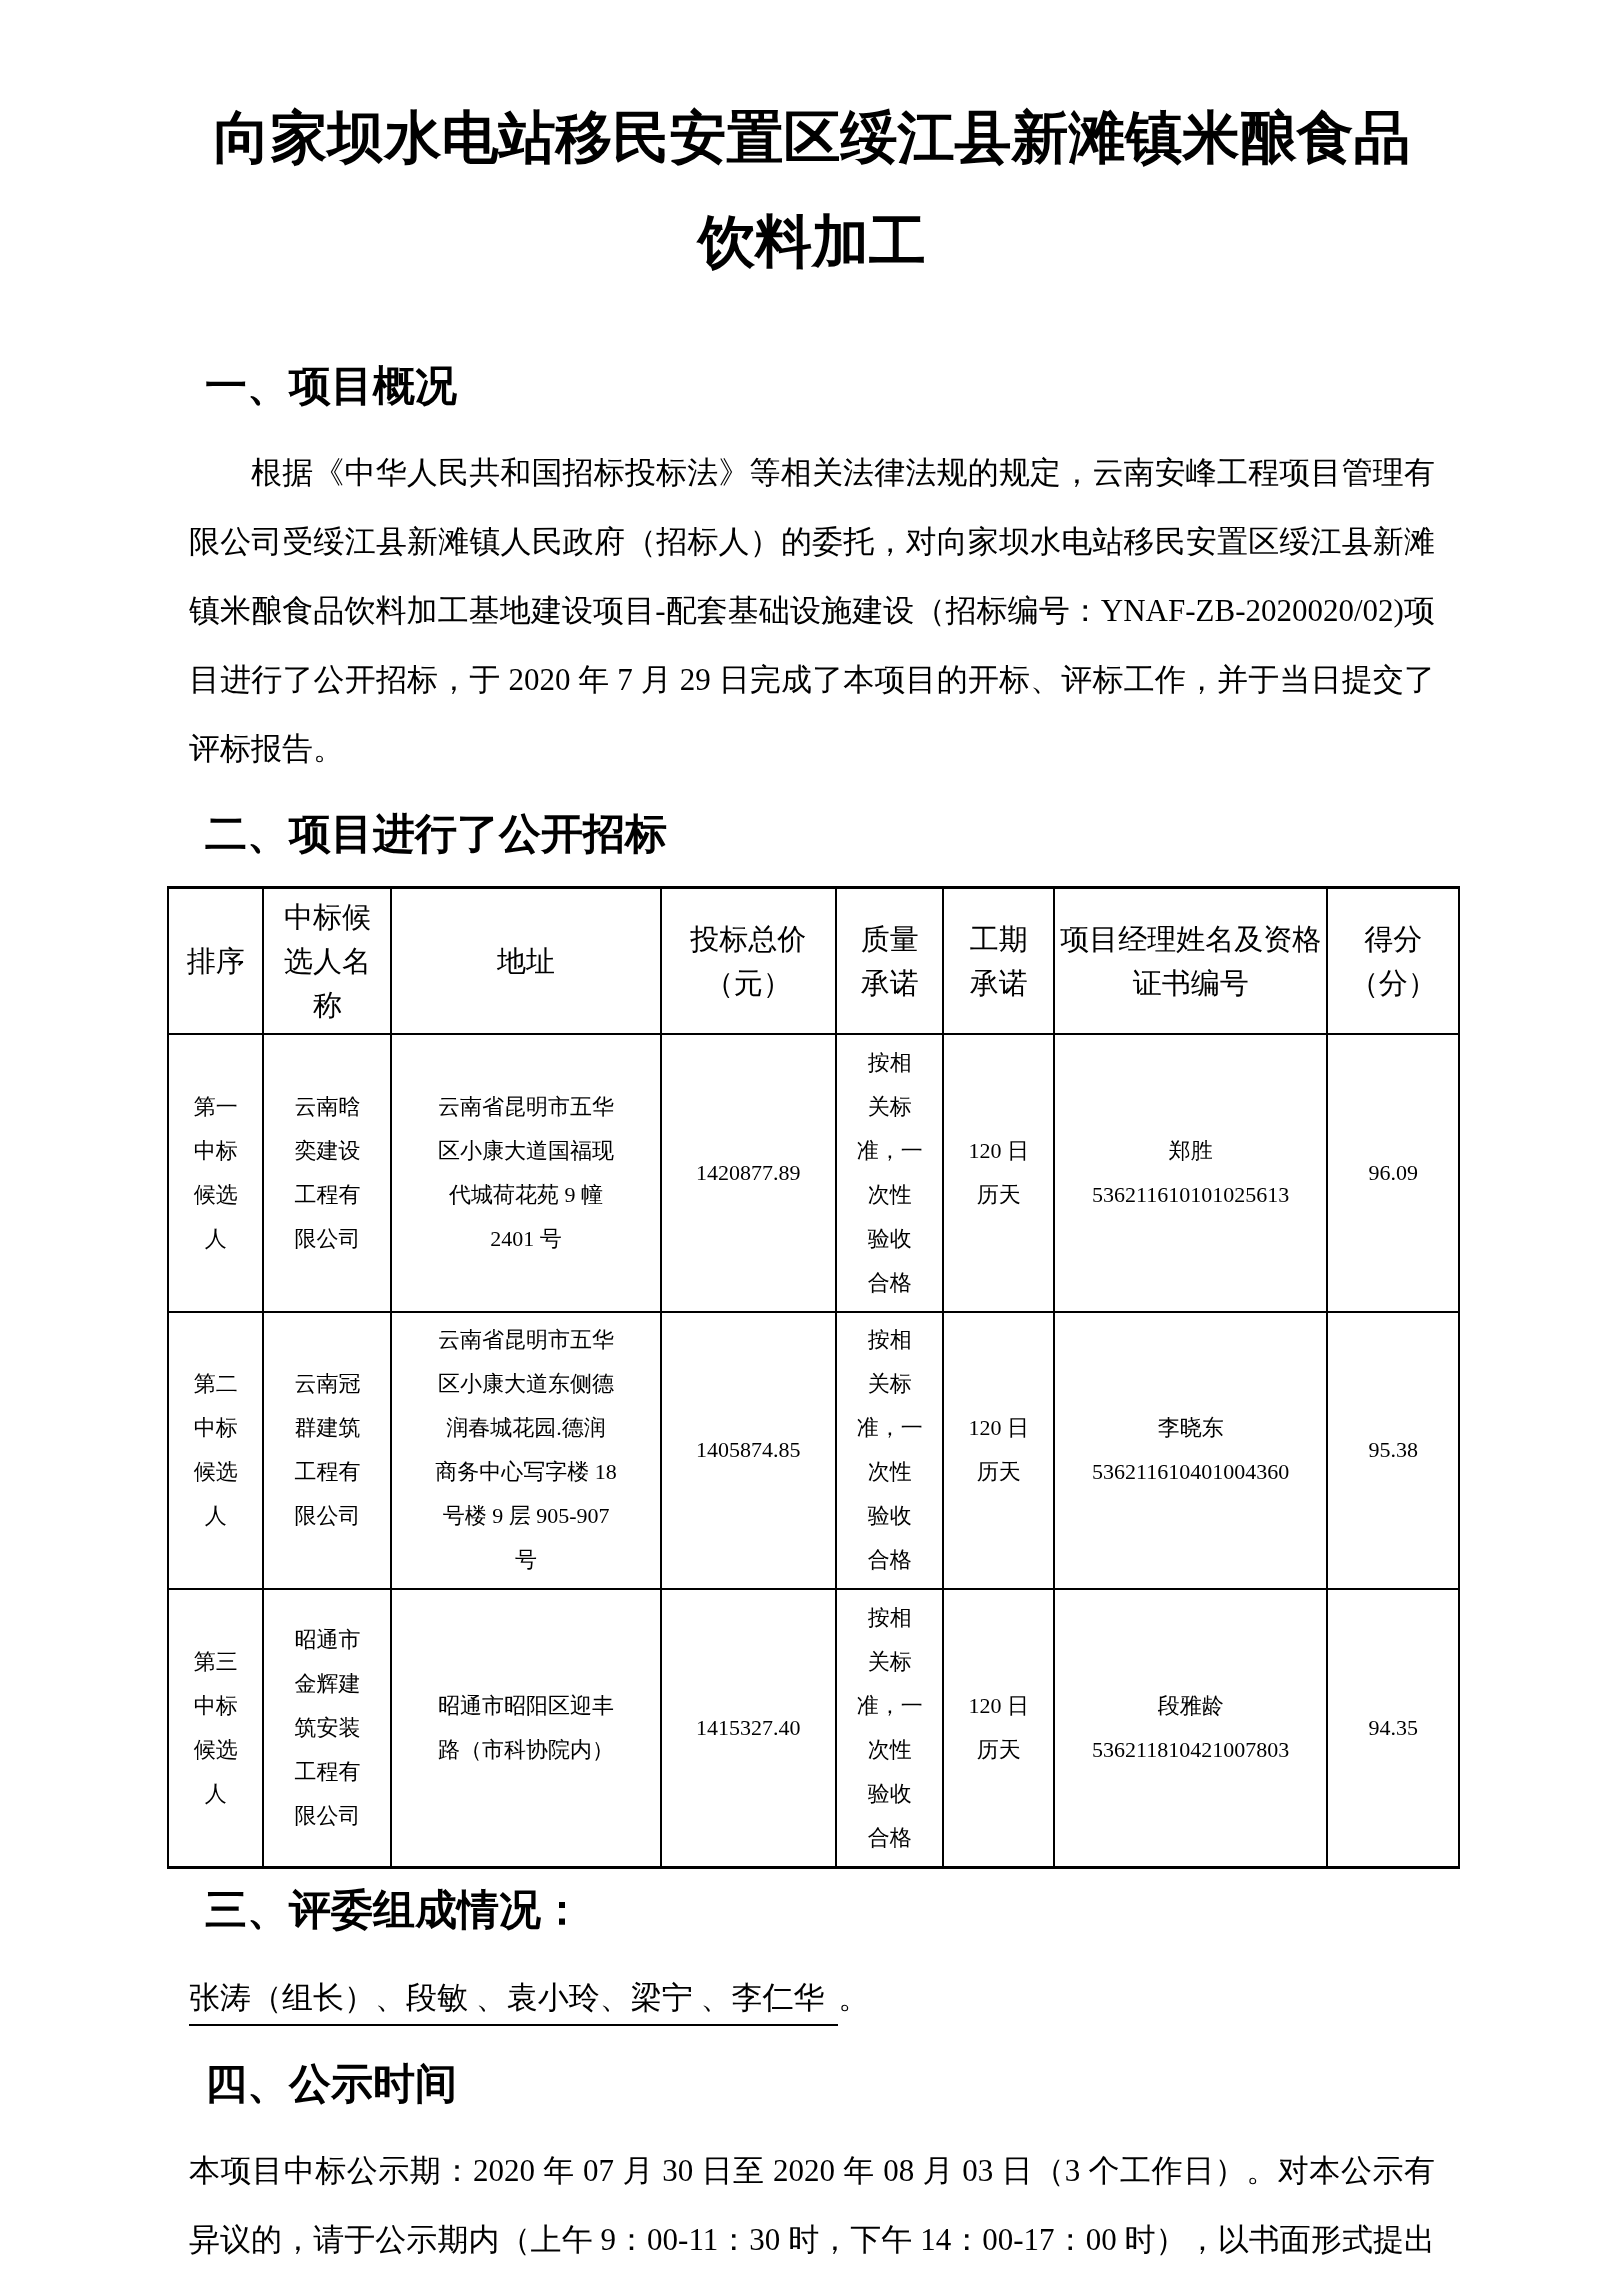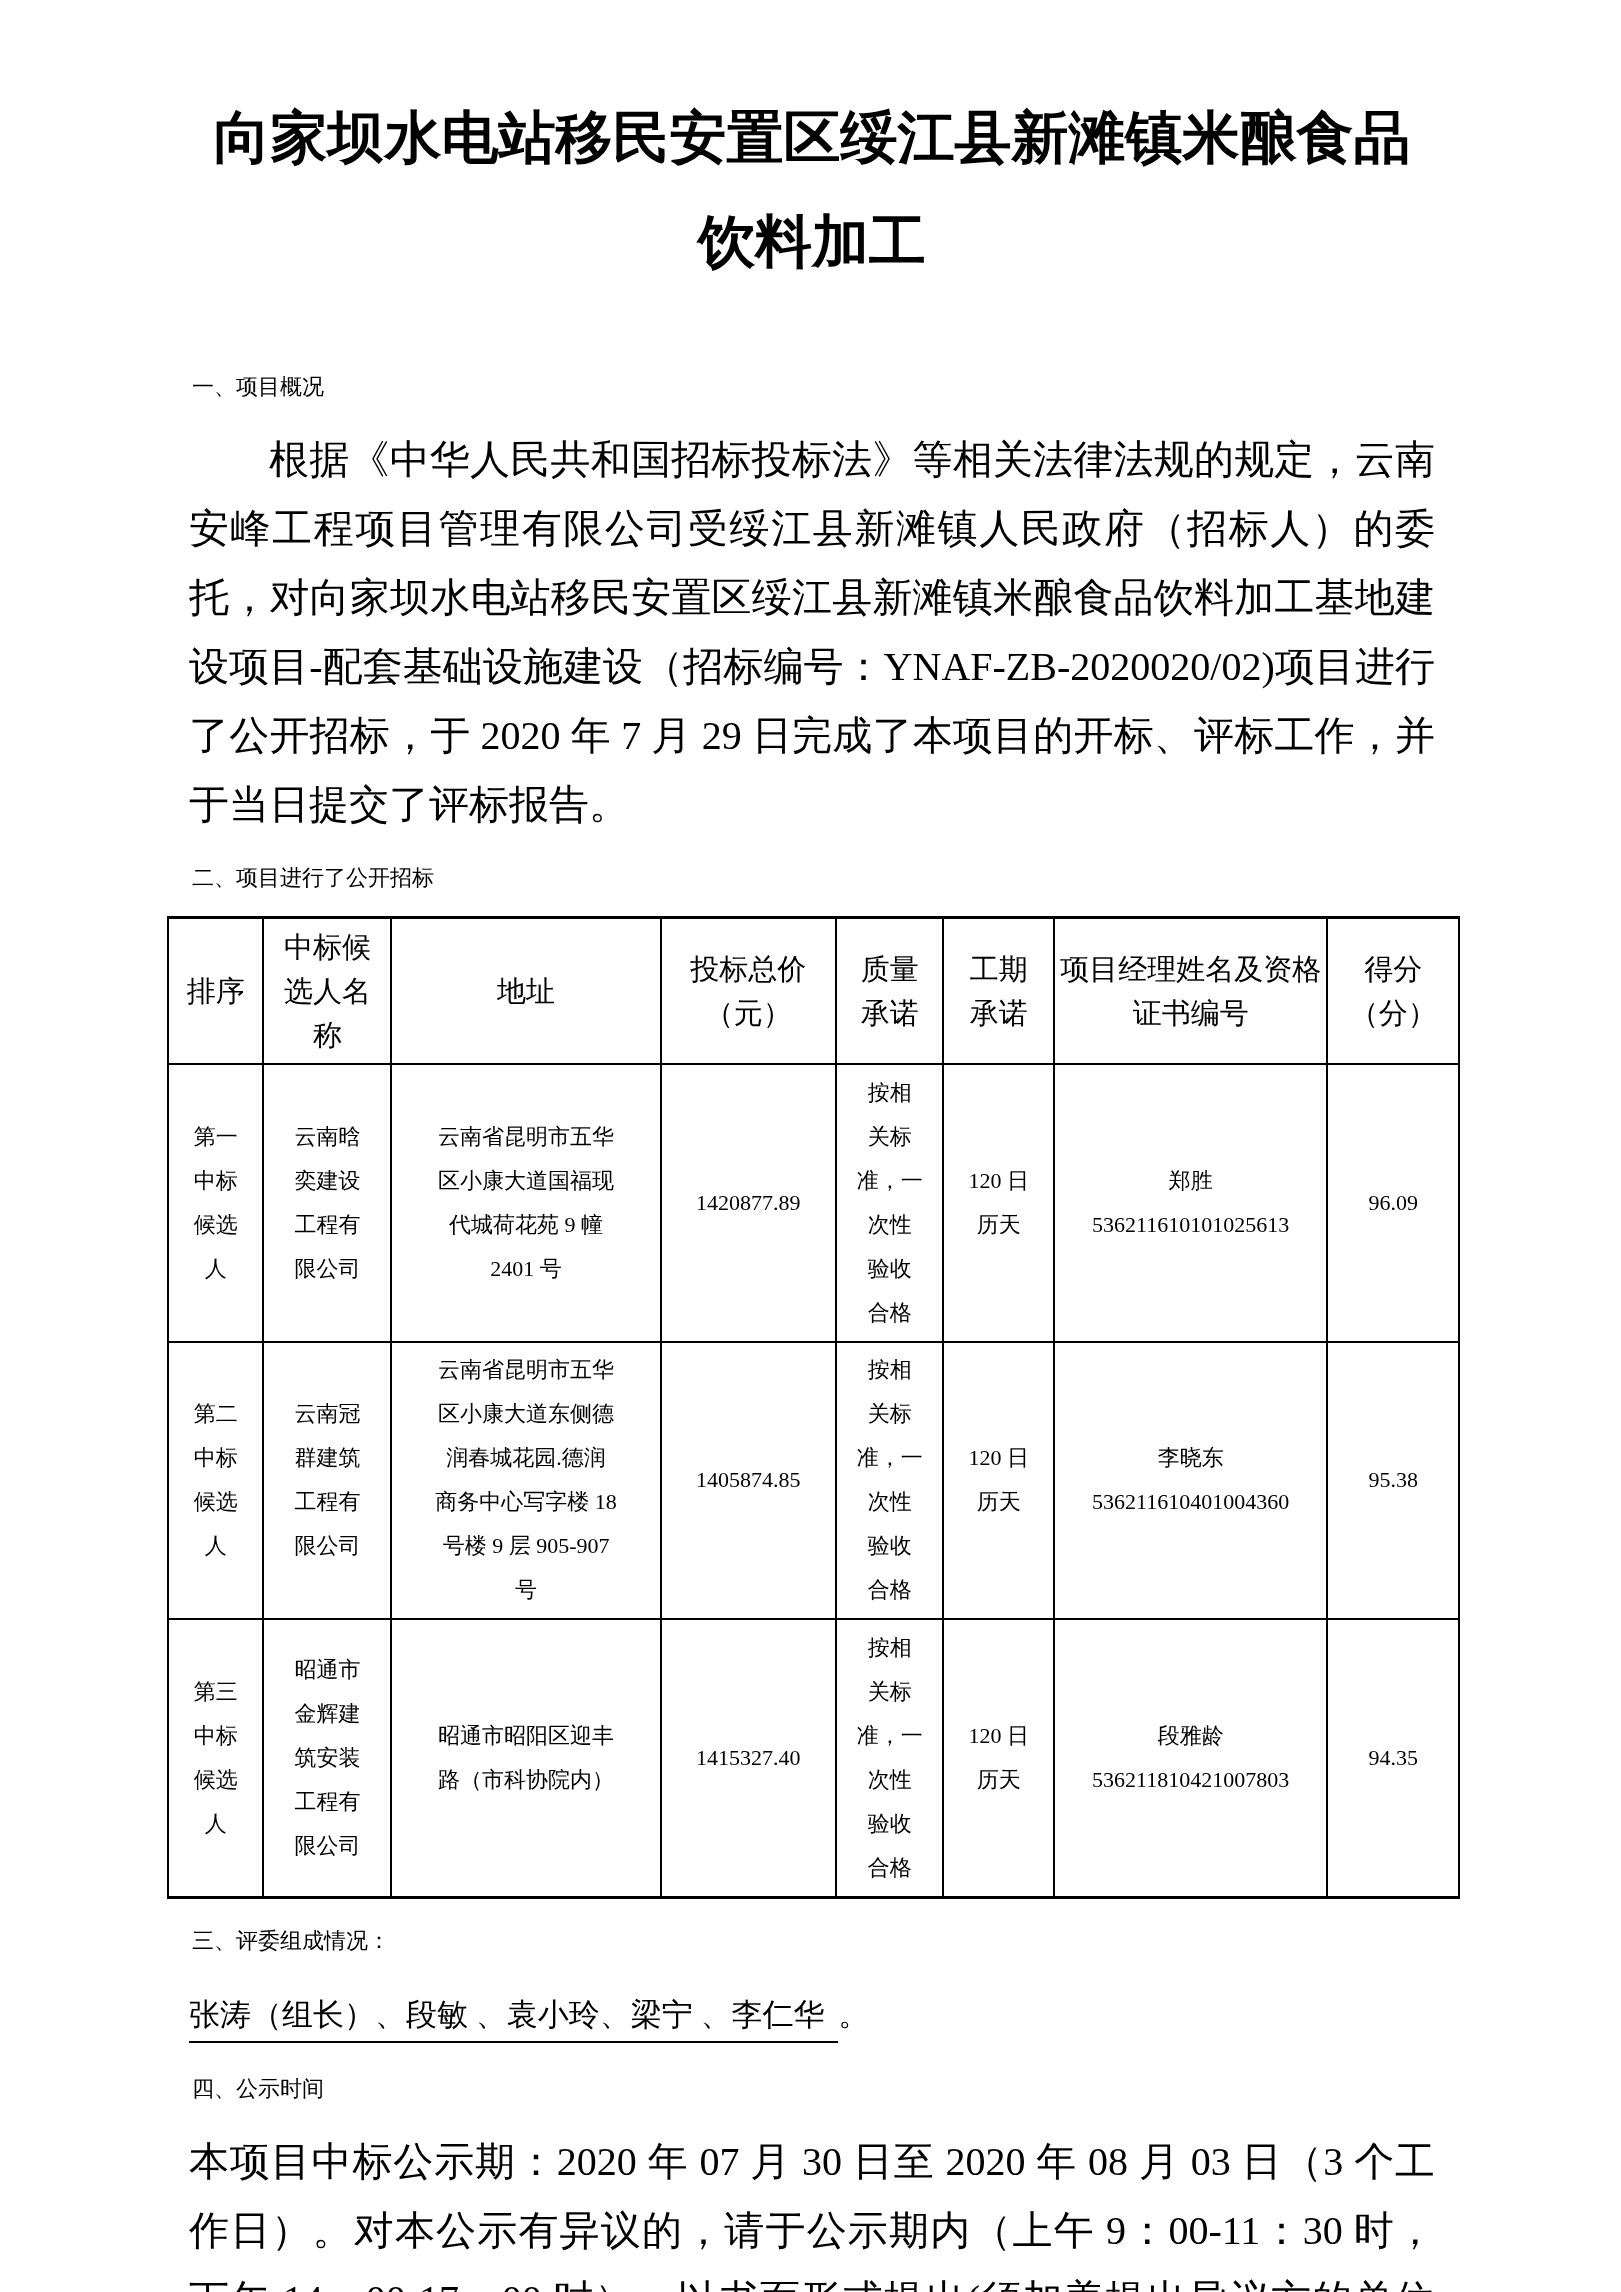--- a/index.html
+++ b/index.html
@@ -19,27 +19,27 @@
   }
   .title {
     margin: 0 0 57px 0;
     text-align: center;
     font-size: 57px;
     font-weight: bold;
     line-height: 104px;
   }
   .title .title-line { display: block; }
   .heading {
-    font-size: 22px;
-    font-weight: normal;
+    font-size: 42px;
+    font-weight: bold;
     line-height: 71px;
-    margin: 3px;
+    margin: 16px;
   }
   .body-text {
-    font-size: 40px;
+    font-size: 31px;
     line-height: 69px;
     margin: 0;
     text-align: justify;
   }
   .indent { text-indent: 2em; }
 
   table.bid-table {
     table-layout: fixed;
     border-collapse: collapse;
     width: 1293px;

